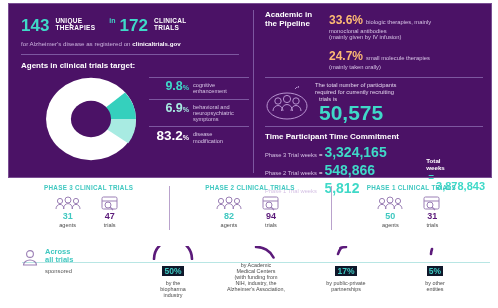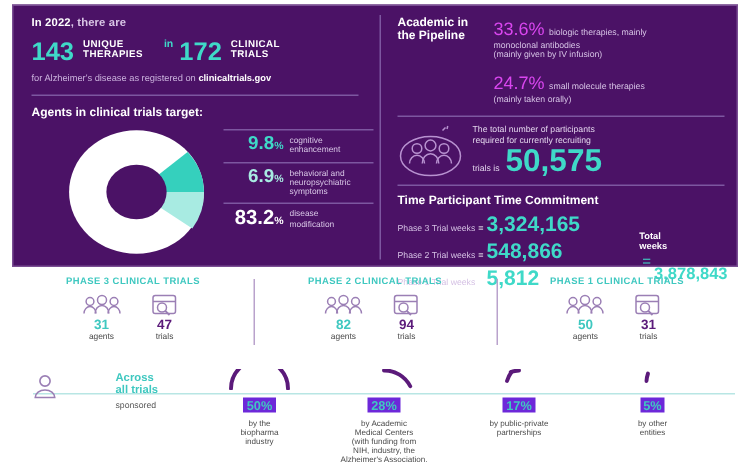--- a/index.html
+++ b/index.html
@@ -43,21 +43,21 @@
          text-align:right;}
   .lgpct span{font-size:7px;}
   .lgtxt{font-size:5.6px;color:#d8c6e6;margin-left:4px;line-height:1.12;
          padding-top:2px;}
 
   
   .pipe{display:flex;align-items:flex-start;}
   .pipe-h{font-size:8px;font-weight:bold;color:#ffffff;width:58px;
           line-height:1.15;flex:none;}
   .pipe-b{margin-left:6px;}
-  .pbig{font-size:12px;font-weight:normal;color:#d946ef;line-height:1;}
+  .pbig{font-size:12px;font-weight:bold;color:#fdba74;line-height:1;}
   .psm{font-size:5.8px;color:#d7c4e6;line-height:1.1;}
   .pgrp{margin-bottom:5px;position:relative;}
   .pinline{font-size:5.8px;color:#d7c4e6;display:inline;margin-left:3px;}
 
   .part{display:flex;align-items:center;margin-top:4px;}
   .part-txt{font-size:5.8px;color:#e2d4ec;line-height:1.2;margin-left:6px;}
   .bignum{font-size:21px;font-weight:bold;color:#3fd9c8;line-height:.95;}
 
   .ttitle{font-size:8px;font-weight:bold;color:#ffffff;margin-top:5px;}
   .trow{display:flex;align-items:baseline;margin-top:4px;}
@@ -79,42 +79,39 @@
   .ph-item{width:42px;}
   .ph-ic{height:16px;display:flex;align-items:center;justify-content:center;}
   .ph-n{font-size:9px;font-weight:bold;line-height:1.1;margin-top:1px;}
   .ph-l{font-size:5.6px;color:#4a4a4a;}
 
   
   .fund{position:absolute;left:8px;top:246px;width:484px;height:58px;}
   .fline{position:absolute;left:14px;top:16px;width:468px;height:1px;
          background:#b8e6e4;}
   .fund-left{position:absolute;left:12px;top:2px;display:flex;
-         align-items:flex-start;gap:32px;}
+         align-items:flex-start;}
   .fl-txt{margin-left:5px;}
   .fl-1{font-size:7.5px;font-weight:bold;color:#3fc8c0;line-height:1.1;}
   .fl-2{font-size:5.8px;color:#555;margin-top:3px;}
   .fitem{position:absolute;top:0;text-align:center;}
   .arc{height:14px;display:flex;align-items:flex-end;justify-content:center;}
   .fpct{font-size:8.5px;font-weight:bold;color:#3fc8c0;line-height:1;
-        background:#6d28d9;padding:0 2px;}
+        background:#0f172a;padding:0 2px;}
   .ftxt{font-size:5.4px;color:#4a4a4a;line-height:1.12;margin-top:2px;}
 </style>
 </head>
 <body>
 
 <div class="page">
 
   <div class="hero">
     <div class="vdiv"></div>
 
     <div class="lcol">
-      <div class="line1">
-        <b>In 2022</b><span>, there are</span>
-      </div>
 
       <div class="kpirow">
         <div class="kpinum">143</div>
         <div class="kpilab">
           <div>UNIQUE</div>
           <div>THERAPIES</div>
         </div>
         <div class="inw">in</div>
         <div class="kpinum">172</div>
         <div class="kpilab">
@@ -194,21 +191,21 @@
           <path d="M8 27 a5 5.5 0 0 1 10 0" fill="none" stroke="#b892d0" stroke-width="1"></path>
           <circle cx="22" cy="15" r="3.6" fill="none" stroke="#b892d0" stroke-width="1"></circle>
           <path d="M16.5 27 a5.5 6.5 0 0 1 11 0" fill="none" stroke="#b892d0" stroke-width="1"></path>
           <circle cx="31" cy="17" r="3.2" fill="none" stroke="#b892d0" stroke-width="1"></circle>
           <path d="M26 27 a5 5.5 0 0 1 10 0" fill="none" stroke="#b892d0" stroke-width="1"></path>
           <path d="M30 5 l2 -2 M33 4 l0.5 -2" stroke="#b892d0" stroke-width="1"></path>
         </svg>
         <div class="part-txt">
           <div>The total number of participants</div>
           <div>required for currently recruiting</div>
-          <div style="display:flex;align-items:baseline;">
+          <div style="display:flex;align-items:baseline;flex-direction:column;">
             <span>trials is</span>
             <span class="bignum" style="margin-left:4px;">50,575</span>
           </div>
         </div>
       </div>
 
       <div style="height:1px;background:#7d57a0;width:218px;margin-top:3px;"></div>
 
       <div style="position:relative;">
         <div class="ttitle">Time Participant Time Commitment</div>
@@ -368,21 +365,20 @@
         <div>industry</div>
       </div>
     </div>
 
     <div class="fitem" style="left:208px;width:80px;">
       <div class="arc">
         <svg width="44" height="14" viewBox="0 0 44 14">
           <path d="M22 1 A19 19 0 0 1 39.5 11.5" fill="none" stroke="#5b1a7a" stroke-width="2.6" stroke-linecap="round"></path>
         </svg>
       </div>
-      <div><span class="fpct">28%</span></div>
       <div class="ftxt">
         <div>by Academic</div>
         <div>Medical Centers</div>
         <div>(with funding from</div>
         <div>NIH, industry, the</div>
         <div>Alzheimer's Association,</div>
 
       </div>
     </div>
 

